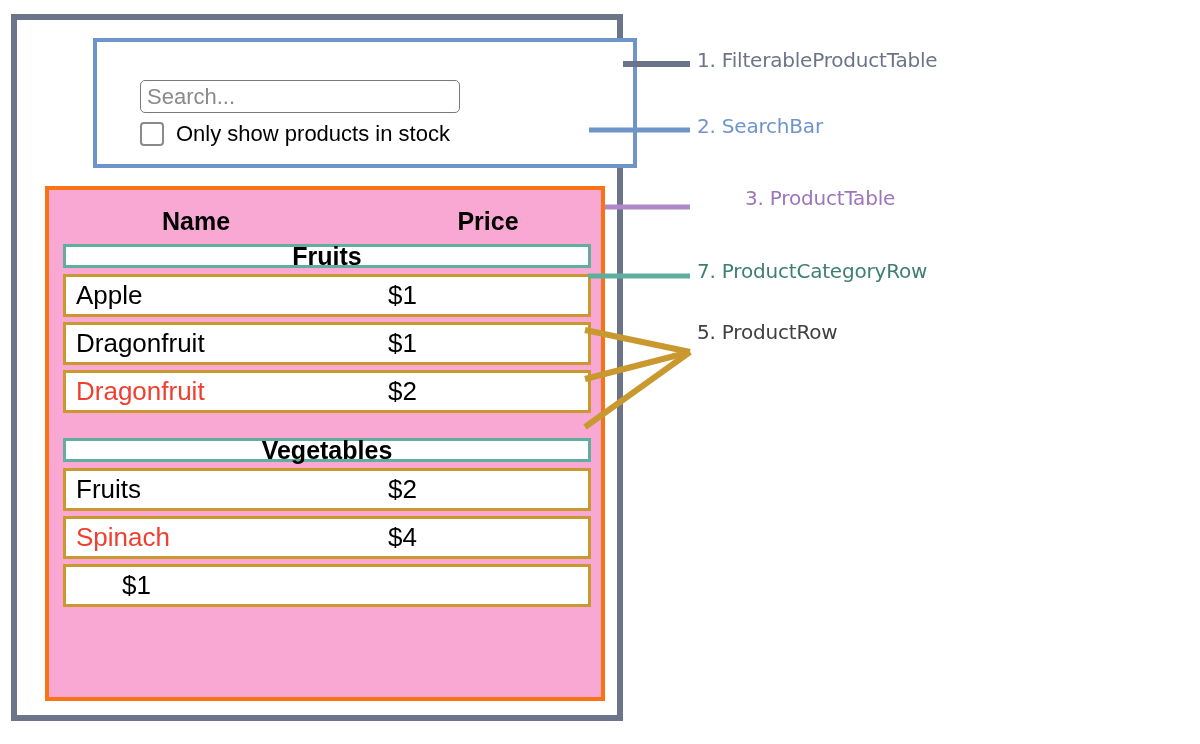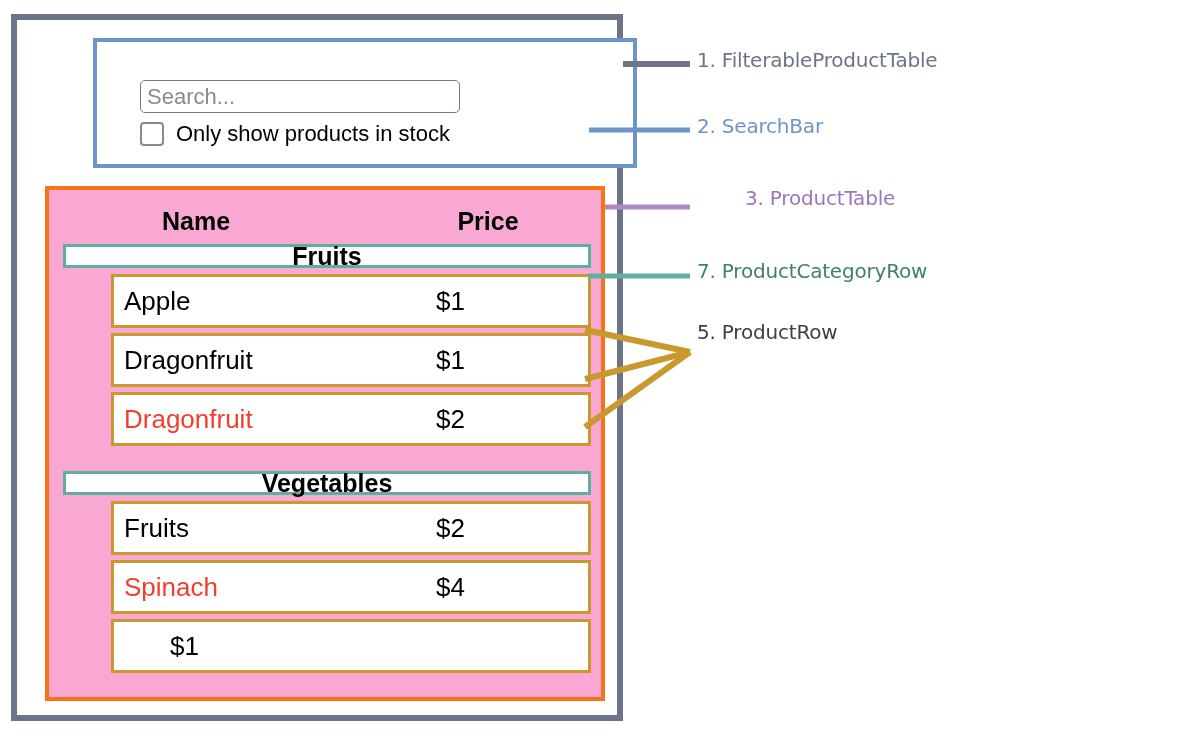--- a/index.html
+++ b/index.html
@@ -155,26 +155,25 @@
   .category-label {
     font-size: 25px;
     font-weight: bold;
     color: #000000;
     font-family: "Liberation Sans", sans-serif;
   }
 
   .product-row {
     border: 3px solid #C9982E;
     box-sizing: border-box;
-    height: 54px;
+    height: 43px;
     display: flex;
     align-items: center;
     background: #ffffff;
     margin-bottom: 5px;
-    margin-left: 48px;
   }
   .cell-name {
     width: 266px;
     flex: 0 0 266px;
     padding-left: 10px;
     box-sizing: border-box;
     font-size: 26px;
     color: #000000;
     font-family: "Liberation Sans", sans-serif;
     white-space: nowrap;

